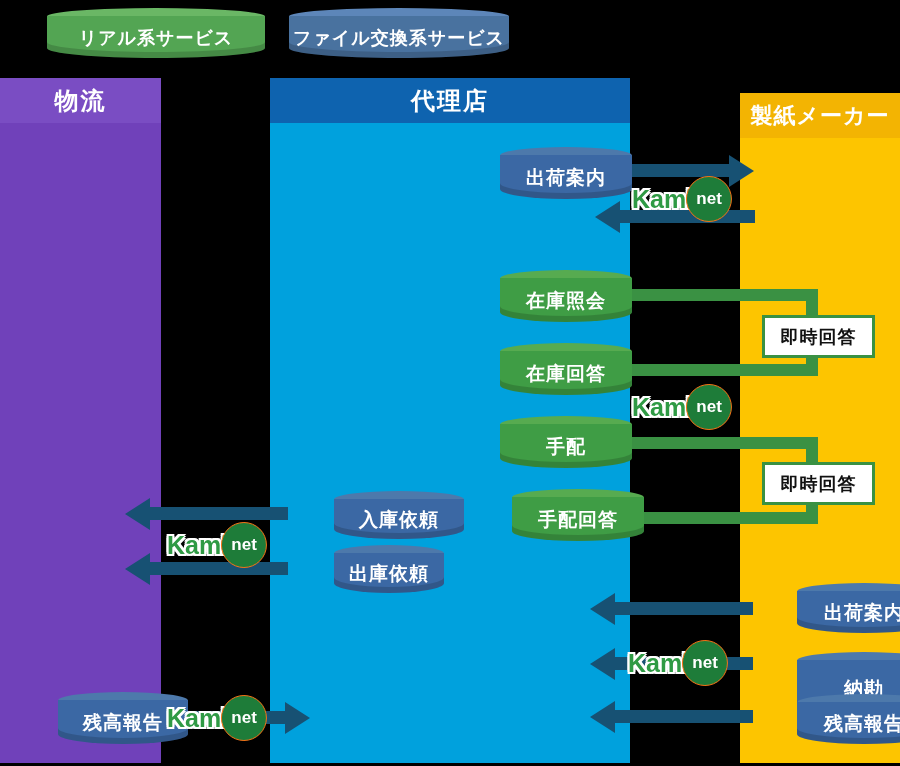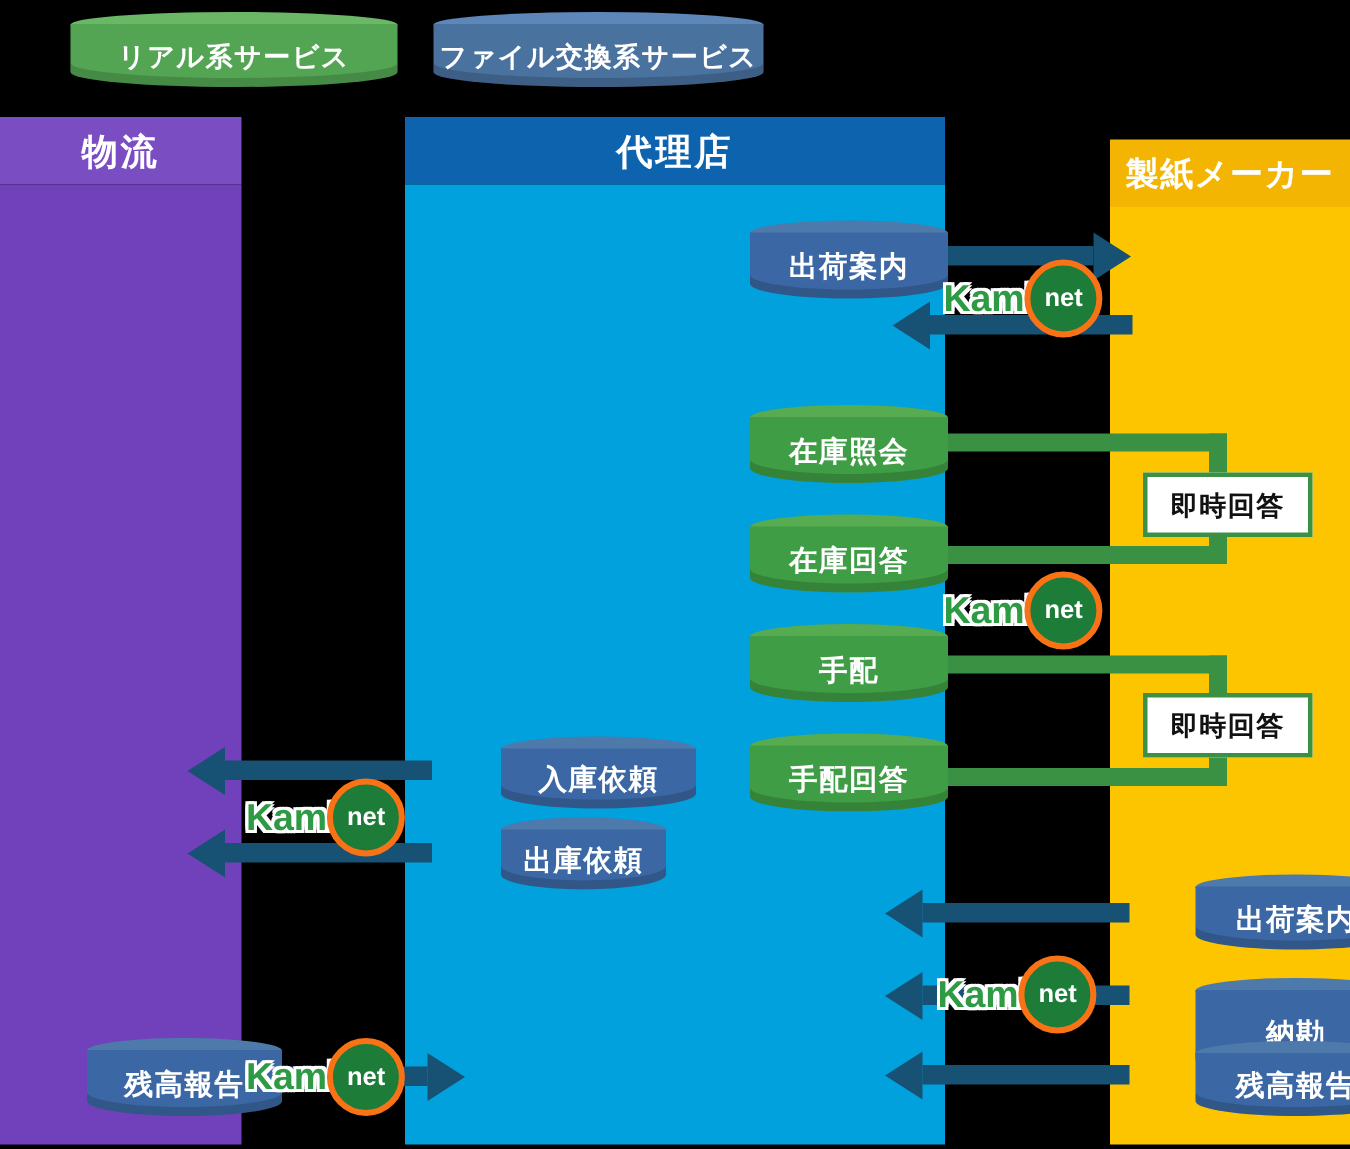--- a/index.html
+++ b/index.html
@@ -56,21 +56,21 @@
       display:flex;align-items:center;justify-content:center;color:#111;
       font-weight:bold;font-size:18px;letter-spacing:1px;box-sizing:border-box;}
 
   
   .kaminet{position:absolute;z-index:6;display:flex;align-items:center;
       transform:translate(-50%,-50%);white-space:nowrap;}
   .kami{font-weight:bold;font-size:25px;color:#2f9a44;letter-spacing:0;
       text-shadow:-2px 0 0 #fff,2px 0 0 #fff,0 -2px 0 #fff,0 2px 0 #fff,
                   -2px -2px 0 #fff,2px -2px 0 #fff,-2px 2px 0 #fff,2px 2px 0 #fff;}
   .net-circle{width:44px;height:44px;border-radius:50%;background:#1e7c39;
-      border:4px solid #f97316;display:flex;align-items:center;justify-content:center;
+      border:1px solid #f97316;display:flex;align-items:center;justify-content:center;
       margin-left:-7px;color:#fff;font-weight:bold;font-size:17px;}
 </style>
 </head>
 <body>
 
 <div class="stage">
 
   <div class="cyl legend-green" style="left:3px;top:8px;width:218px;height:50px">
     <span class="cyl-top"></span>
     <span class="cyl-body"></span>
@@ -138,21 +138,21 @@
   <div class="cyl green" style="left:456px;top:343px;width:132px;height:52px">
     <span class="cyl-top"></span>
     <span class="cyl-body"></span>
     <span class="cyl-label">在庫回答</span>
   </div>
   <div class="cyl green" style="left:456px;top:416px;width:132px;height:52px">
     <span class="cyl-top"></span>
     <span class="cyl-body"></span>
     <span class="cyl-label">手配</span>
   </div>
-  <div class="cyl green" style="left:456px;top:489px;width:132px;height:52px">
+  <div class="cyl green" style="left:468px;top:489px;width:132px;height:52px">
     <span class="cyl-top"></span>
     <span class="cyl-body"></span>
     <span class="cyl-label">手配回答</span>
   </div>
   <div class="cyl blue" style="left:290px;top:491px;width:130px;height:48px">
     <span class="cyl-top"></span>
     <span class="cyl-body"></span>
     <span class="cyl-label">入庫依頼</span>
   </div>
   <div class="cyl blue" style="left:290px;top:545px;width:110px;height:48px">

